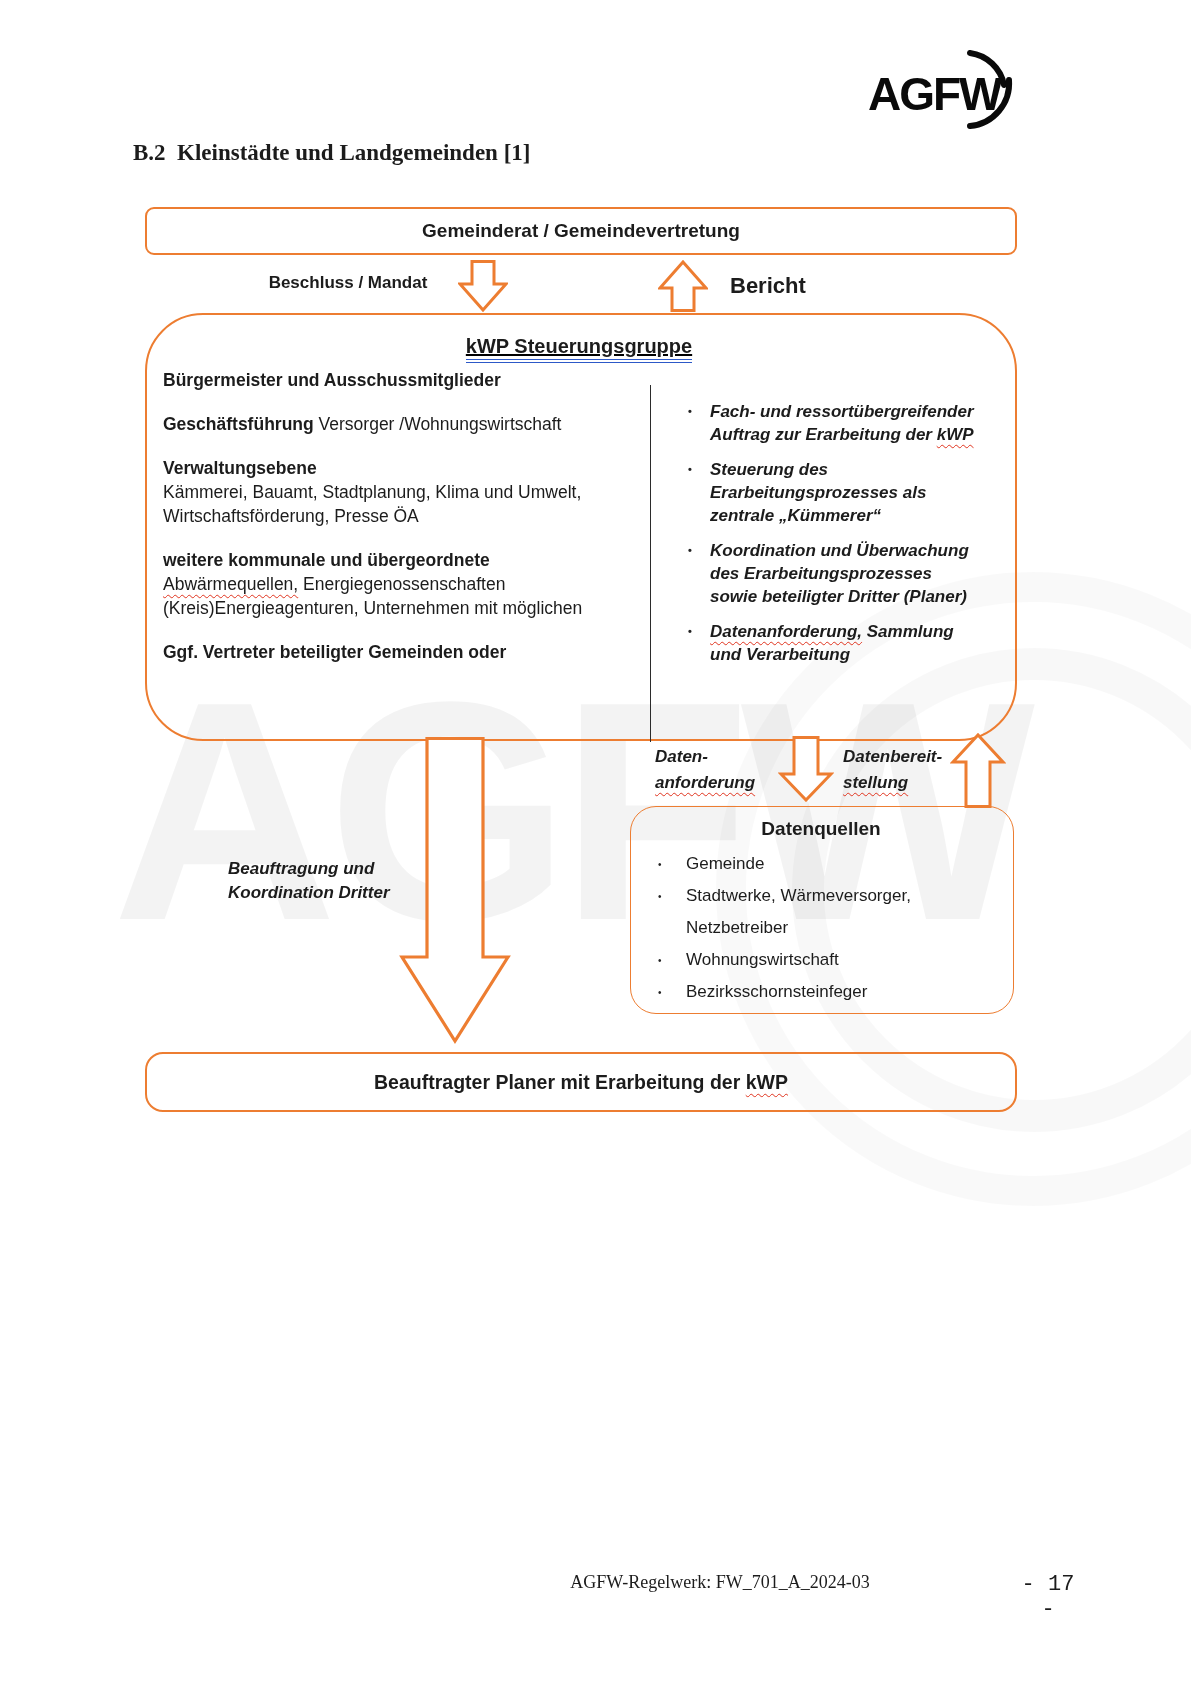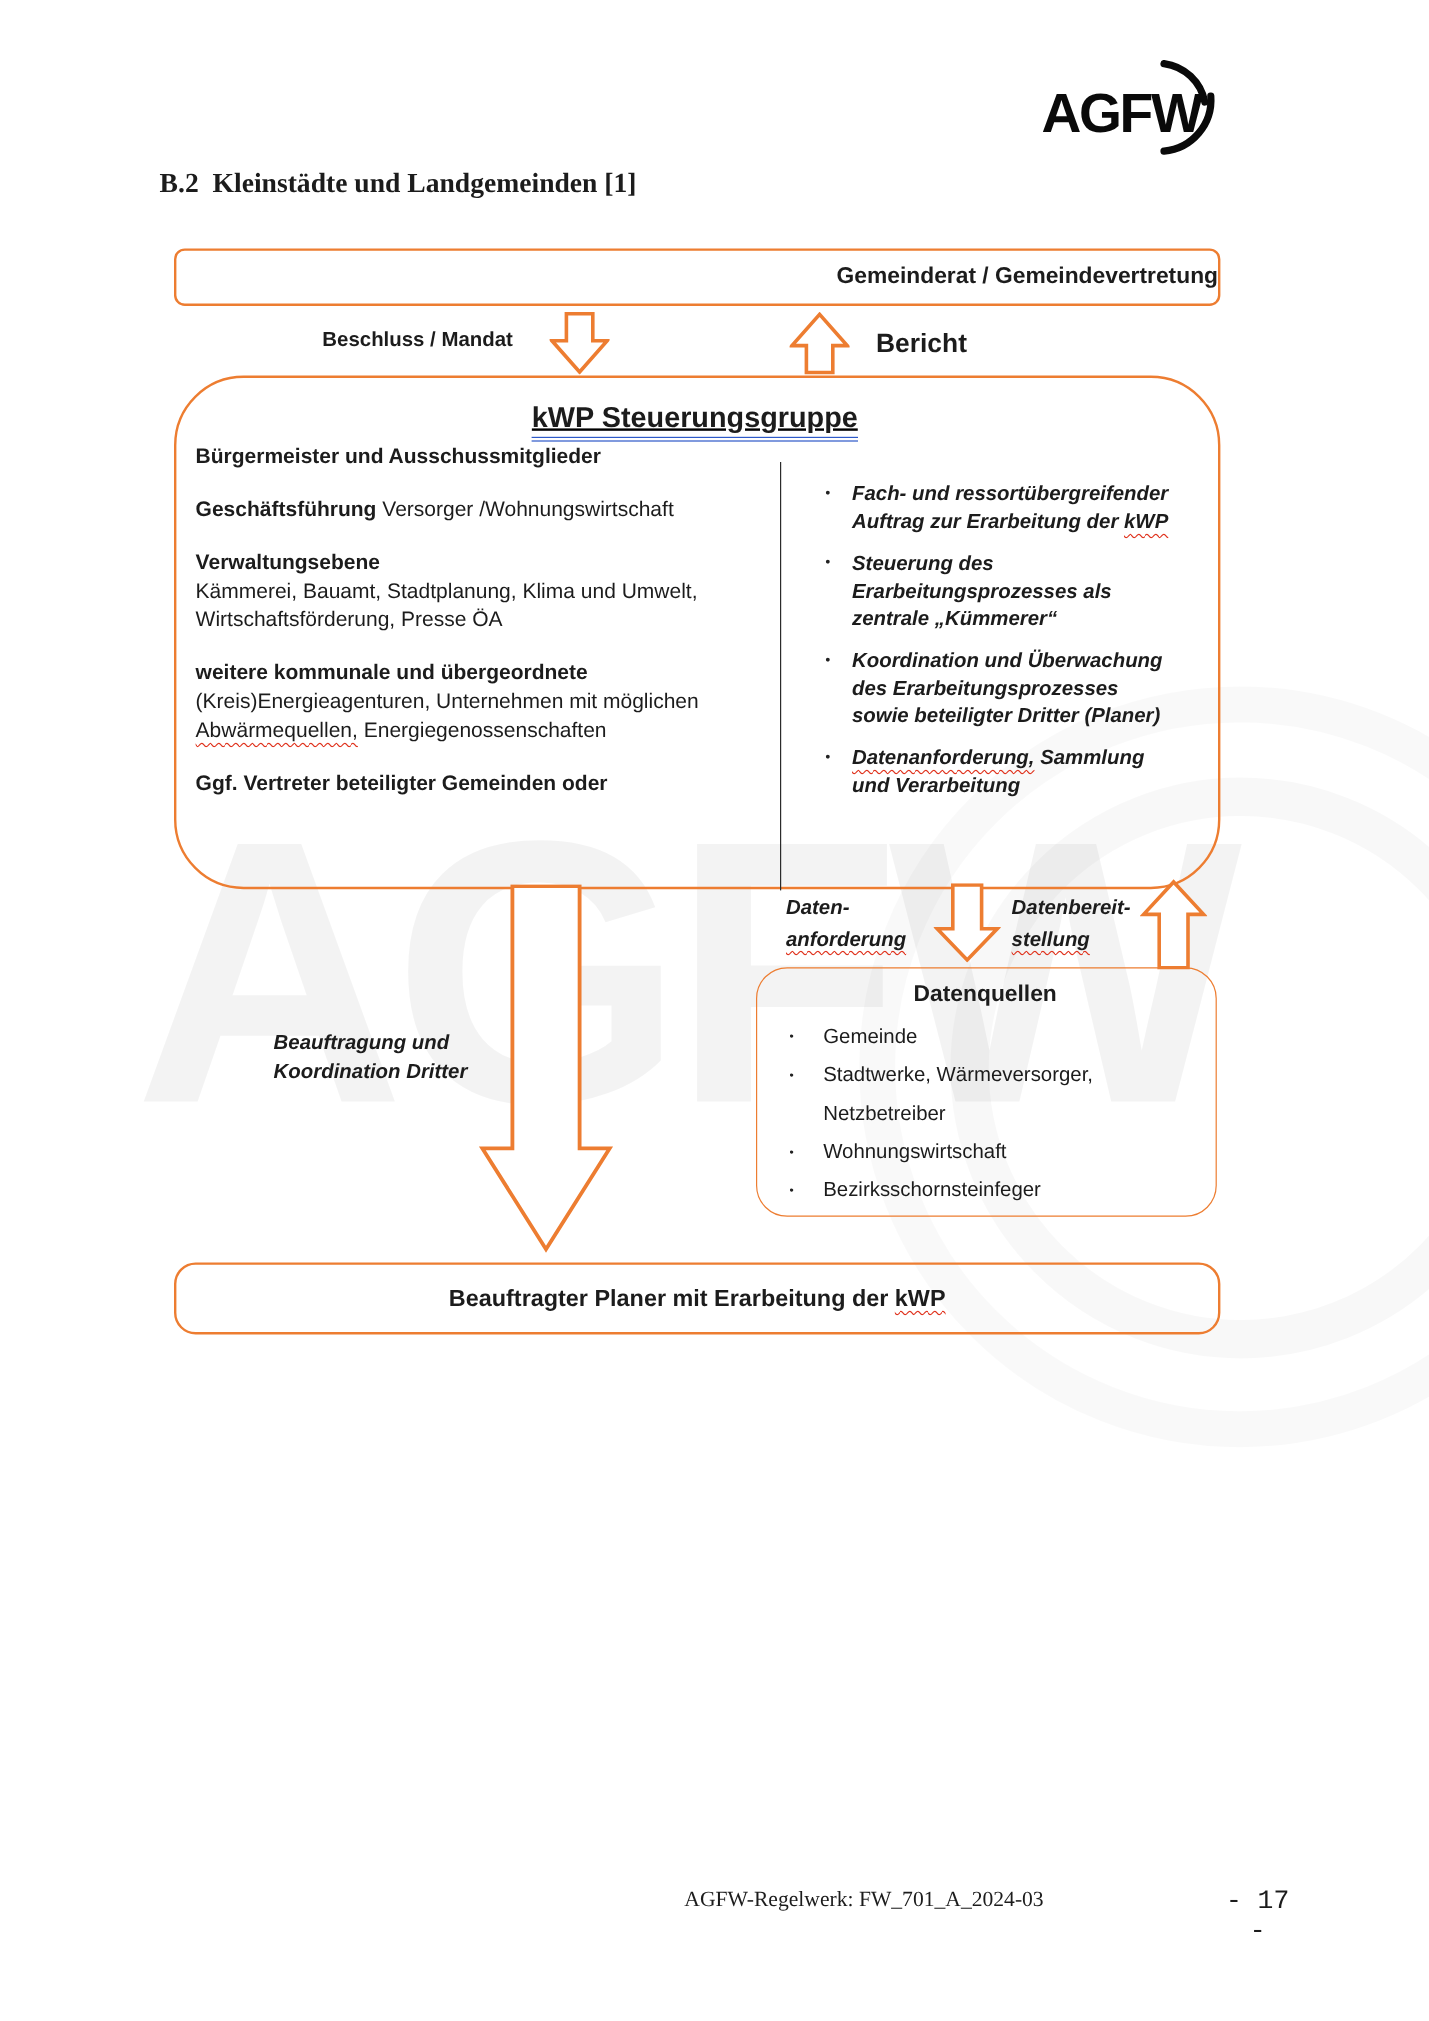--- a/index.html
+++ b/index.html
@@ -29,28 +29,28 @@
   .ring1{left:792px;top:648px;width:420px;height:420px;border:32px solid #000;opacity:0.028;}
   .ring2{left:716px;top:572px;width:574px;height:574px;border:30px solid #000;opacity:0.022;}
 
   
   .heading{left:133px;top:140px;font-size:23px;font-weight:bold;white-space:pre-wrap;z-index:2;}
   .logo{left:868px;top:50px;width:150px;height:80px;z-index:2;}
 
   
   .obox{border:2px solid var(--orange);background:transparent;z-index:2;}
 
-  .top-box{left:145px;top:207px;width:868px;height:44px;border-radius:9px;font-size:19px;font-weight:bold;justify-content:flex-end;}
+  .top-box{left:145px;top:207px;width:868px;height:44px;border-radius:9px;font-size:19px;font-weight:bold;}
   .bottom-box{left:145px;top:1052px;width:868px;height:56px;border-radius:18px;font-size:19.5px;font-weight:bold;}
 
   .lbl-mandat{left:250px;top:273px;width:196px;text-align:center;font-size:17px;font-weight:bold;z-index:2;}
   .lbl-bericht{left:730px;top:273px;font-size:22px;font-weight:bold;z-index:2;}
 
   .kwp-box{left:145px;top:313px;width:868px;height:424px;border-radius:58px;}
-  .kwp-title-wrap{left:145px;top:335px;width:868px;text-align:center;z-index:3;font-size:24px;font-weight:bold;}
+  .kwp-title-wrap{left:145px;top:335px;width:868px;text-align:center;z-index:3;font-size:20px;font-weight:bold;}
   .kwp-underline{
     padding-bottom:2px;border-bottom:4px double var(--ul-blue);
     text-decoration:underline;text-decoration-thickness:1.5px;text-decoration-color:#000;
   }
   .col-divider{left:650px;top:385px;height:357px;width:0;border-left:1.5px solid #2b2b2b;z-index:3;}
 
   .left-col{left:163px;top:368px;width:482px;font-size:17.5px;line-height:24px;z-index:3;}
   .left-col .gap{height:20px;}
 
   .right-col{left:688px;top:400px;width:302px;font-size:17px;line-height:23px;z-index:3;}
@@ -123,22 +123,22 @@
 <div class="abs left-col">
   <div class="b">Bürgermeister und Ausschussmitglieder</div>
   <div class="gap"></div>
   <div><span class="b">Geschäftsführung</span><span> Versorger /Wohnungswirtschaft</span></div>
   <div class="gap"></div>
   <div class="b">Verwaltungsebene</div>
   <div>Kämmerei, Bauamt, Stadtplanung, Klima und Umwelt,</div>
   <div>Wirtschaftsförderung, Presse ÖA</div>
   <div class="gap"></div>
   <div class="b">weitere kommunale und übergeordnete</div>
+  <div><span class="sq">Abwärmequellen,</span><span> Energiegenossenschaften</span></div>
   <div>(Kreis)Energieagenturen, Unternehmen mit möglichen</div>
-  <div><span class="sq">Abwärmequellen,</span><span> Energiegenossenschaften</span></div>
   <div class="gap"></div>
   <div class="b">Ggf. Vertreter beteiligter Gemeinden oder</div>
 </div>
 
 <div class="abs right-col bi">
   <div class="bullet-row">
     <span class="bullet-marker">•</span>
     <span>
       <span>Fach- und ressortübergreifender</span><br>
       <span>Auftrag zur Erarbeitung der </span><span class="sq">kWP</span>

